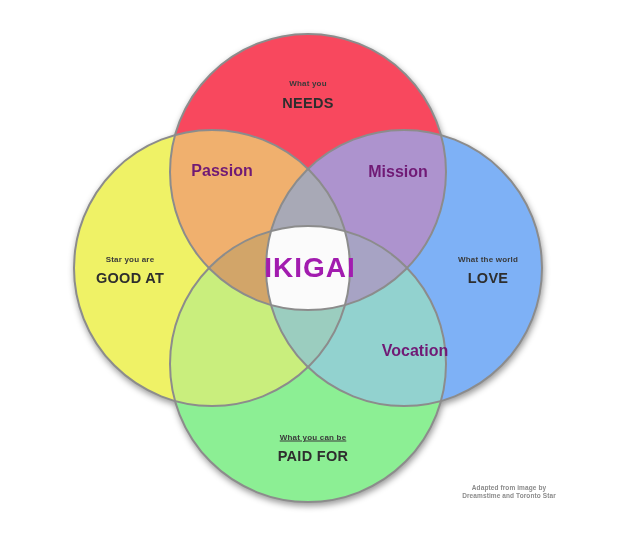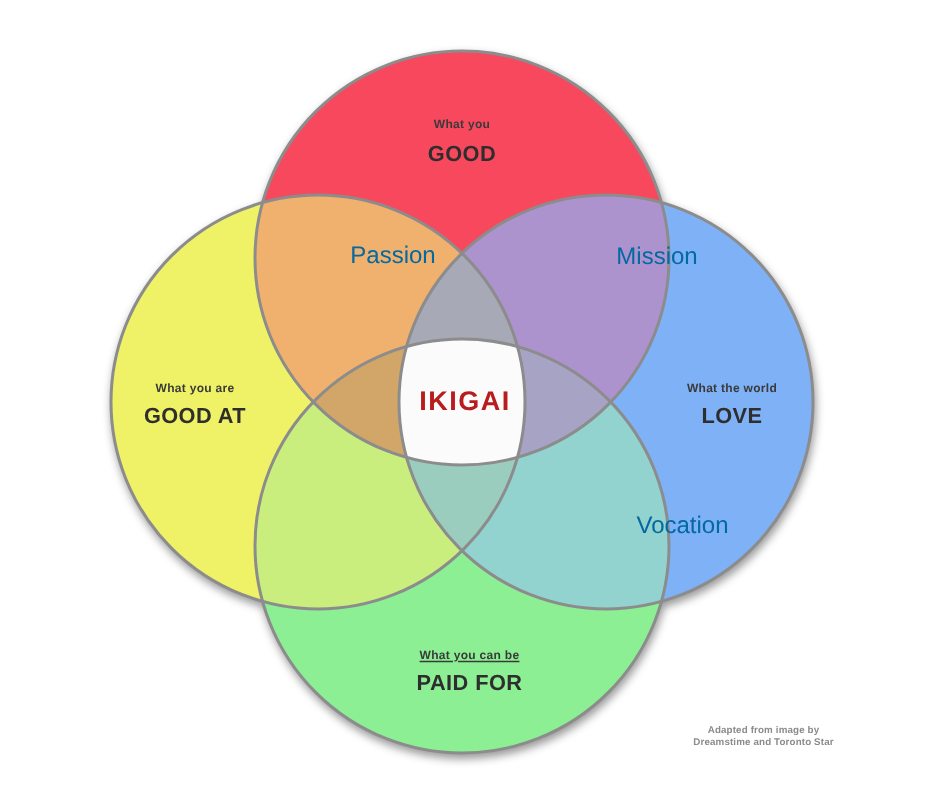--- a/index.html
+++ b/index.html
@@ -6,22 +6,22 @@
   .stage{
     position:relative;width:620px;height:533px;background:#ffffff;overflow:hidden;
     font-family:"Liberation Sans", sans-serif;
   }
   .stage svg{position:absolute;left:0;top:0;
     filter:drop-shadow(1px 3px 3px rgba(0,0,0,0.40));}
   .lbl{position:absolute;transform:translate(-50%,-50%);white-space:nowrap;
     color:#333;text-align:center;}
   .pre{font-size:8px;font-weight:700;letter-spacing:.2px;color:#3a3a3a;}
   .big{font-size:14.5px;font-weight:800;letter-spacing:.3px;color:#2e2e2e;}
-  .olap{font-size:16px;font-weight:400;color:#0369a1;margin-left:40px;}
-  .ikigai{font-size:18px;font-weight:800;letter-spacing:1px;color:#b91c1c;}
+  .olap{font-size:16px;font-weight:700;color:#701a75;}
+  .ikigai{font-size:28px;font-weight:800;letter-spacing:1px;color:#a21caf;}
   .attr{font-size:6.5px;font-weight:700;color:#8b8b8b;letter-spacing:.1px;}
   
   #l-pre-love{left:308px;top:83px;}      #l-love{left:308px;top:103px;}
   #l-pre-good{left:130px;top:259px;}     #l-good{left:130px;top:278px;}
   #l-pre-needs{left:488px;top:259px;}    #l-needs{left:488px;top:278px;}
   #l-pre-paid{left:313px;top:437px;text-decoration:underline;}     #l-paid{left:313px;top:456px;text-align:right;}
   #l-passion{left:222px;top:171px;}      #l-mission{left:398px;top:172px;}
   #l-profession{left:234px;top:352px;}   #l-vocation{left:415px;top:351px;}
   #l-ikigai{left:310px;top:268px;}
   #l-attr1{left:509px;top:487px;}        #l-attr2{left:509px;top:495px;}
@@ -94,23 +94,23 @@
         </g>
       </g>
 
     <circle cx="308" cy="172" r="138" fill="none" stroke-width="2" stroke="#8C8C8C"></circle>
     <circle cx="212" cy="268" r="138" fill="none" stroke-width="2" stroke="#8C8C8C"></circle>
     <circle cx="404" cy="268" r="138" fill="none" stroke-width="2" stroke="#8C8C8C"></circle>
     <circle cx="308" cy="364" r="138" fill="none" stroke-width="2" stroke="#8C8C8C"></circle>
   </svg>
 
   <div class="lbl pre" id="l-pre-love">What you</div>
-  <div class="lbl big" id="l-love">GOOD</div>
+  <div class="lbl big" id="l-love">NEEDS</div>
 
-  <div class="lbl pre" id="l-pre-good">What you are</div>
+  <div class="lbl pre" id="l-pre-good">Star you are</div>
   <div class="lbl big" id="l-good">GOOD AT</div>
 
   <div class="lbl pre" id="l-pre-needs">What the world</div>
   <div class="lbl big" id="l-needs">LOVE</div>
 
   <div class="lbl pre" id="l-pre-paid">What you can be</div>
   <div class="lbl big" id="l-paid">PAID FOR</div>
 
   <div class="lbl olap" id="l-passion">Passion</div>
   <div class="lbl olap" id="l-mission">Mission</div>

